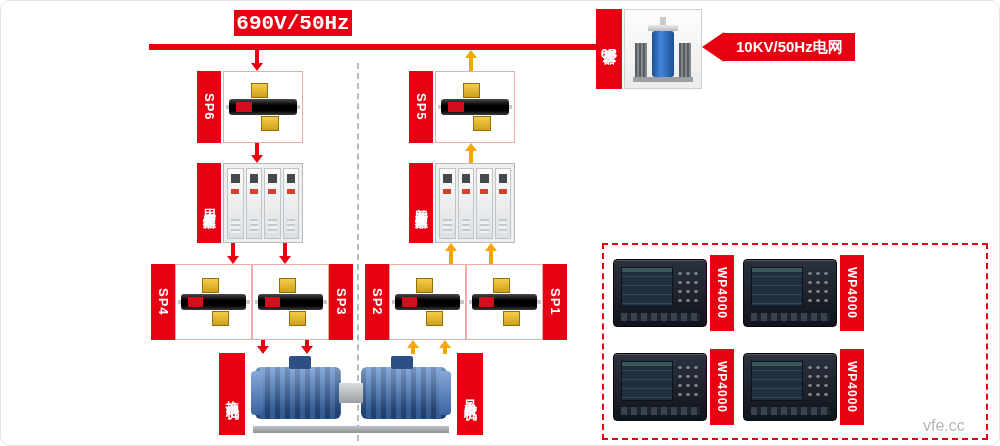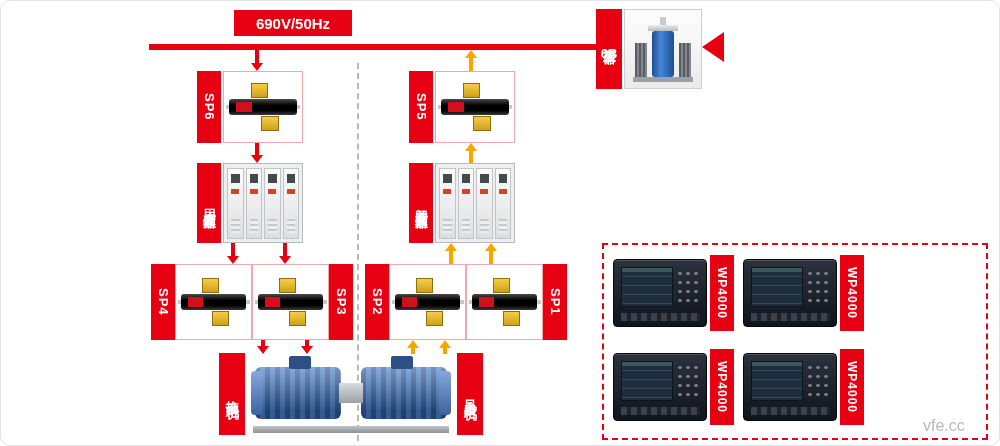--- a/index.html
+++ b/index.html
@@ -91,37 +91,38 @@
   .instrument .strip{position:absolute;left:7px;bottom:5px;width:79px;height:8px;
                      background:repeating-linear-gradient(90deg,#3a4250 0 6px,#1e222a 6px 10px);}
 
   .watermark{position:absolute;color:#b9b9b9;font-size:16px;}
 </style>
 </head>
 <body>
 
 <div class="canvas">
 
-  <div class="redbox" style="left:233px;top:9px;width:118px;height:26px;font-size:15px;">690V/50Hz</div>
+  <div class="redbox" style="left:233px;top:9px;width:118px;height:26px;font-size:21px;font-family:Liberation Mono, monospace;">690V/50Hz</div>
   <div class="busline" style="left:148px;top:43px;width:452px;height:6px;"></div>
 
   <div class="redbox" style="left:595px;top:8px;width:26px;height:80px;font-size:13px;flex-direction:column;gap:2px;">
     <span class="vcjk">变压器</span>
     <span>6B</span>
   </div>
   <div class="txphoto" style="left:623px;top:8px;width:78px;height:80px;">
     <div class="tx-base"></div>
       <div class="tx-fin l"></div>
       <div class="tx-fin r"></div>
     <div class="tx-body"></div>
       <div class="tx-cap"></div>
       <div class="tx-knob"></div>
   </div>
 
   <div class="grid-arrow-head" style="left:701px;top:31px;"></div>
+  <div class="grid-label" style="left:723px;top:32px;height:28px;">10KV/50Hz电网</div>
 
   <div class="separator" style="left:356px;top:62px;height:378px;"></div>
 
   <div class="arrow red" style="left:250px;top:49px;height:21px;">
       <i class="shaft"></i>
       <i class="head"></i>
     </div>
 
   <div class="redbox vlat" style="left:196px;top:70px;width:24px;height:72px;font-size:13px;">SP6</div>
   <div class="photo sensor" style="left:222px;top:70px;width:80px;height:72px;">

